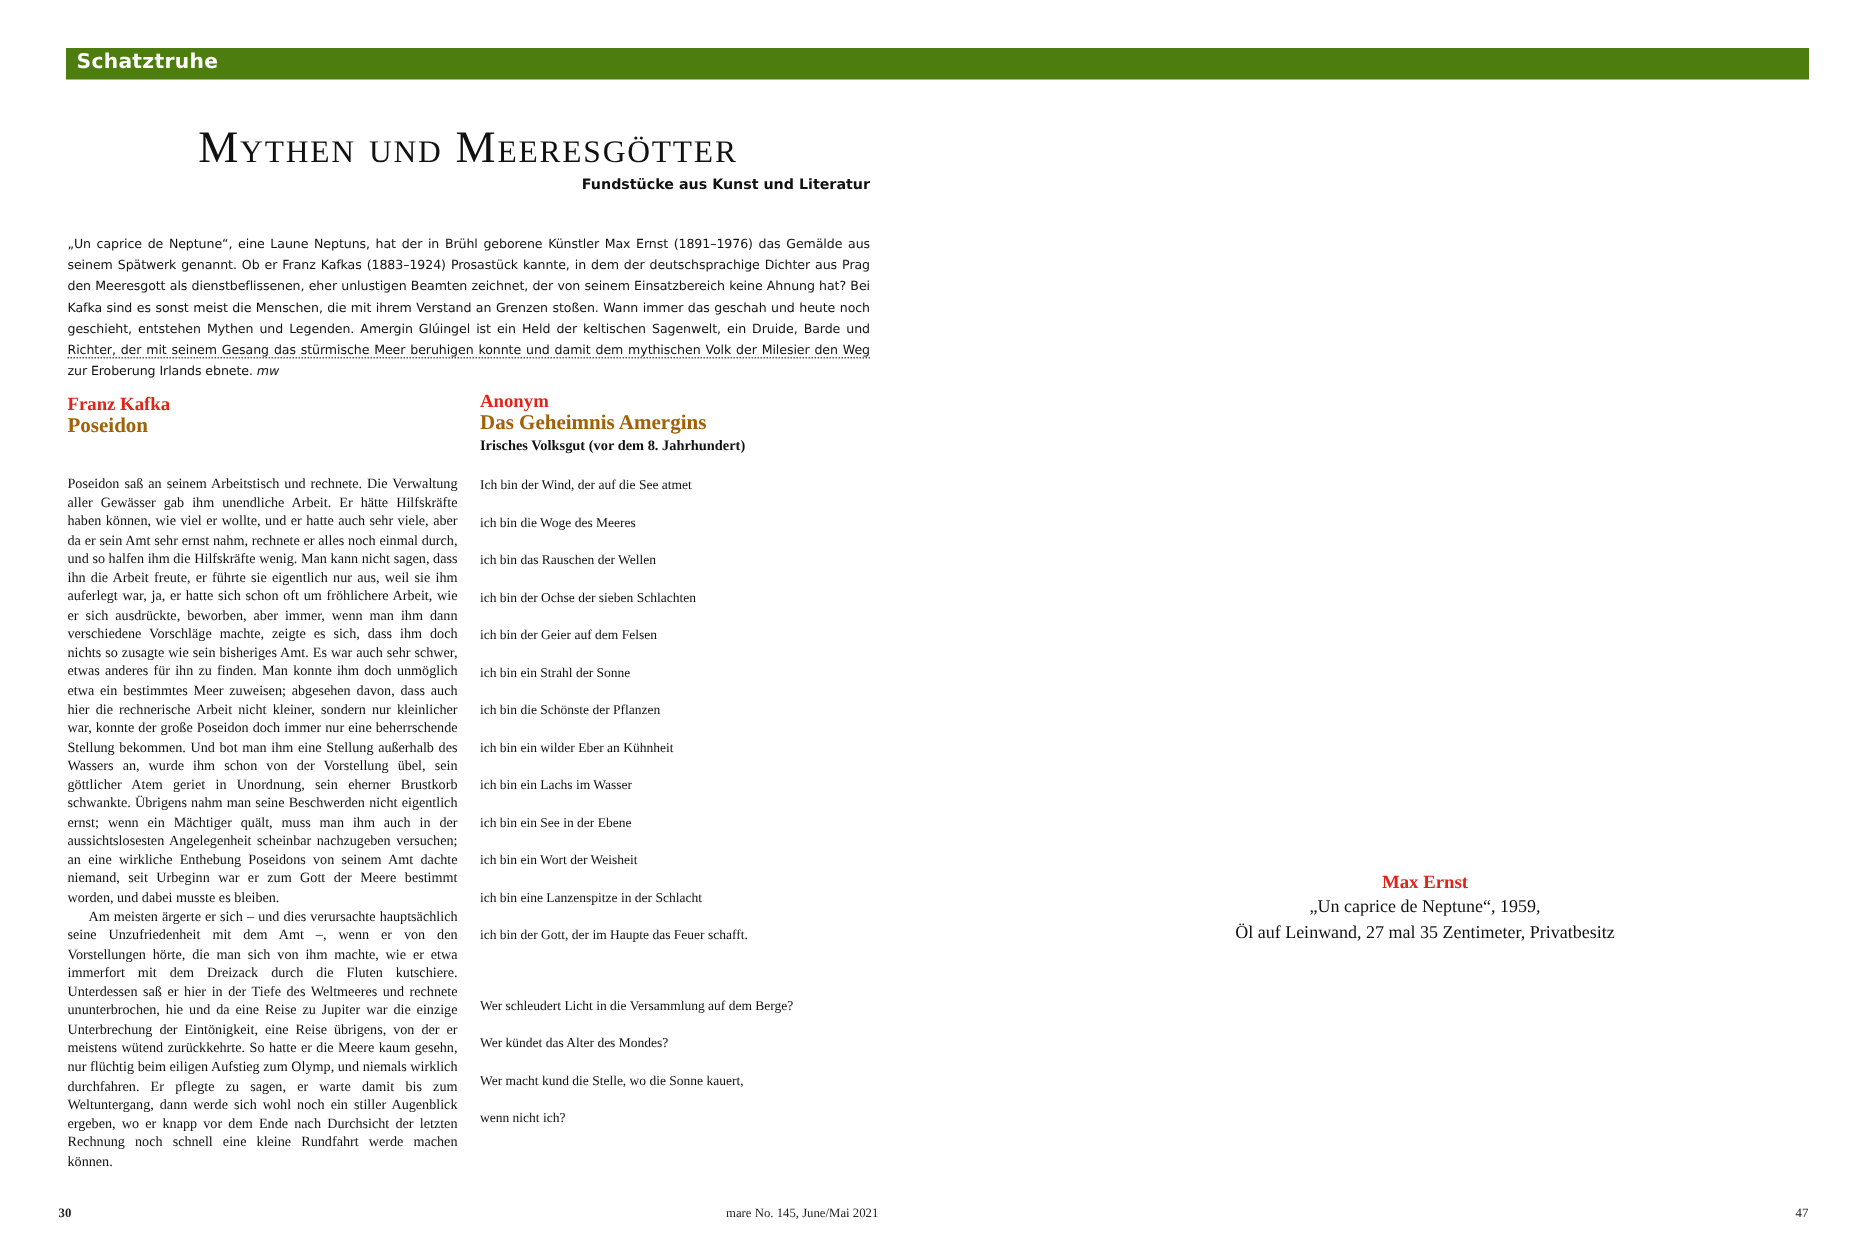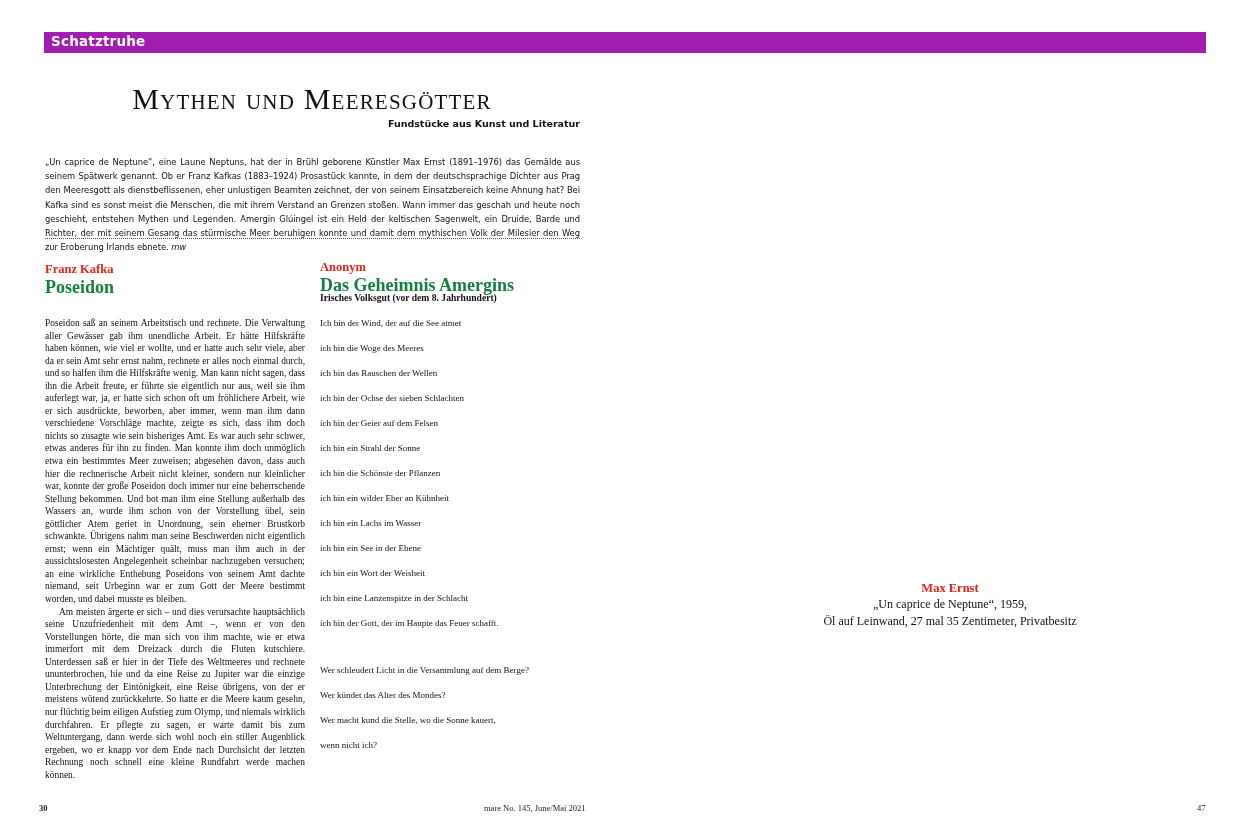--- a/index.html
+++ b/index.html
@@ -1,19 +1,19 @@
 <!DOCTYPE html>
 <html><head>
 <meta charset="utf-8">
 <style>
   html, body { margin: 0; padding: 0; background: #ffffff; }
   body { width: 1250px; height: 833px; position: relative; overflow: hidden; color: #1a1a1a; }
   .banner {
     position: absolute; left: 44px; top: 32px; width: 1162px; height: 21px;
-    background: #a21caf;
+    background: #4d7c0f;
   }
   .banner-label {
     position: absolute; left: 7px; top: 1px; color: #fff;
     font-family: "DejaVu Sans", sans-serif; font-weight: bold; font-size: 13.5px; letter-spacing: 0.2px;
   }
   .title {
     position: absolute; left: 44px; width: 536px; top: 82px; text-align: center;
     font-family: "Liberation Serif", serif; font-size: 30px; font-variant: small-caps; letter-spacing: 1.2px;
     color: #111;
   }
@@ -30,21 +30,21 @@
   .dotted {
     position: absolute; left: 45px; top: 238px; width: 535px; height: 0;
     border-top: 1px dotted #555;
   }
   .author {
     position: absolute; font-family: "Liberation Serif", serif; font-weight: bold;
     font-size: 12.5px; color: #e2231a;
   }
   .work-title {
     position: absolute; font-family: "Liberation Serif", serif; font-weight: bold;
-    font-size: 18px; color: #15803d;
+    font-size: 14px; color: #a16207;
   }
   .work-sub {
     position: absolute; font-family: "Liberation Serif", serif; font-weight: bold;
     font-size: 9.6px; color: #111;
   }
   .kafka-text {
     position: absolute; left: 45px; top: 317px; width: 260px;
     font-family: "Liberation Serif", serif; font-size: 9.45px; line-height: 12.55px;
     text-align: justify; color: #111;
   }

